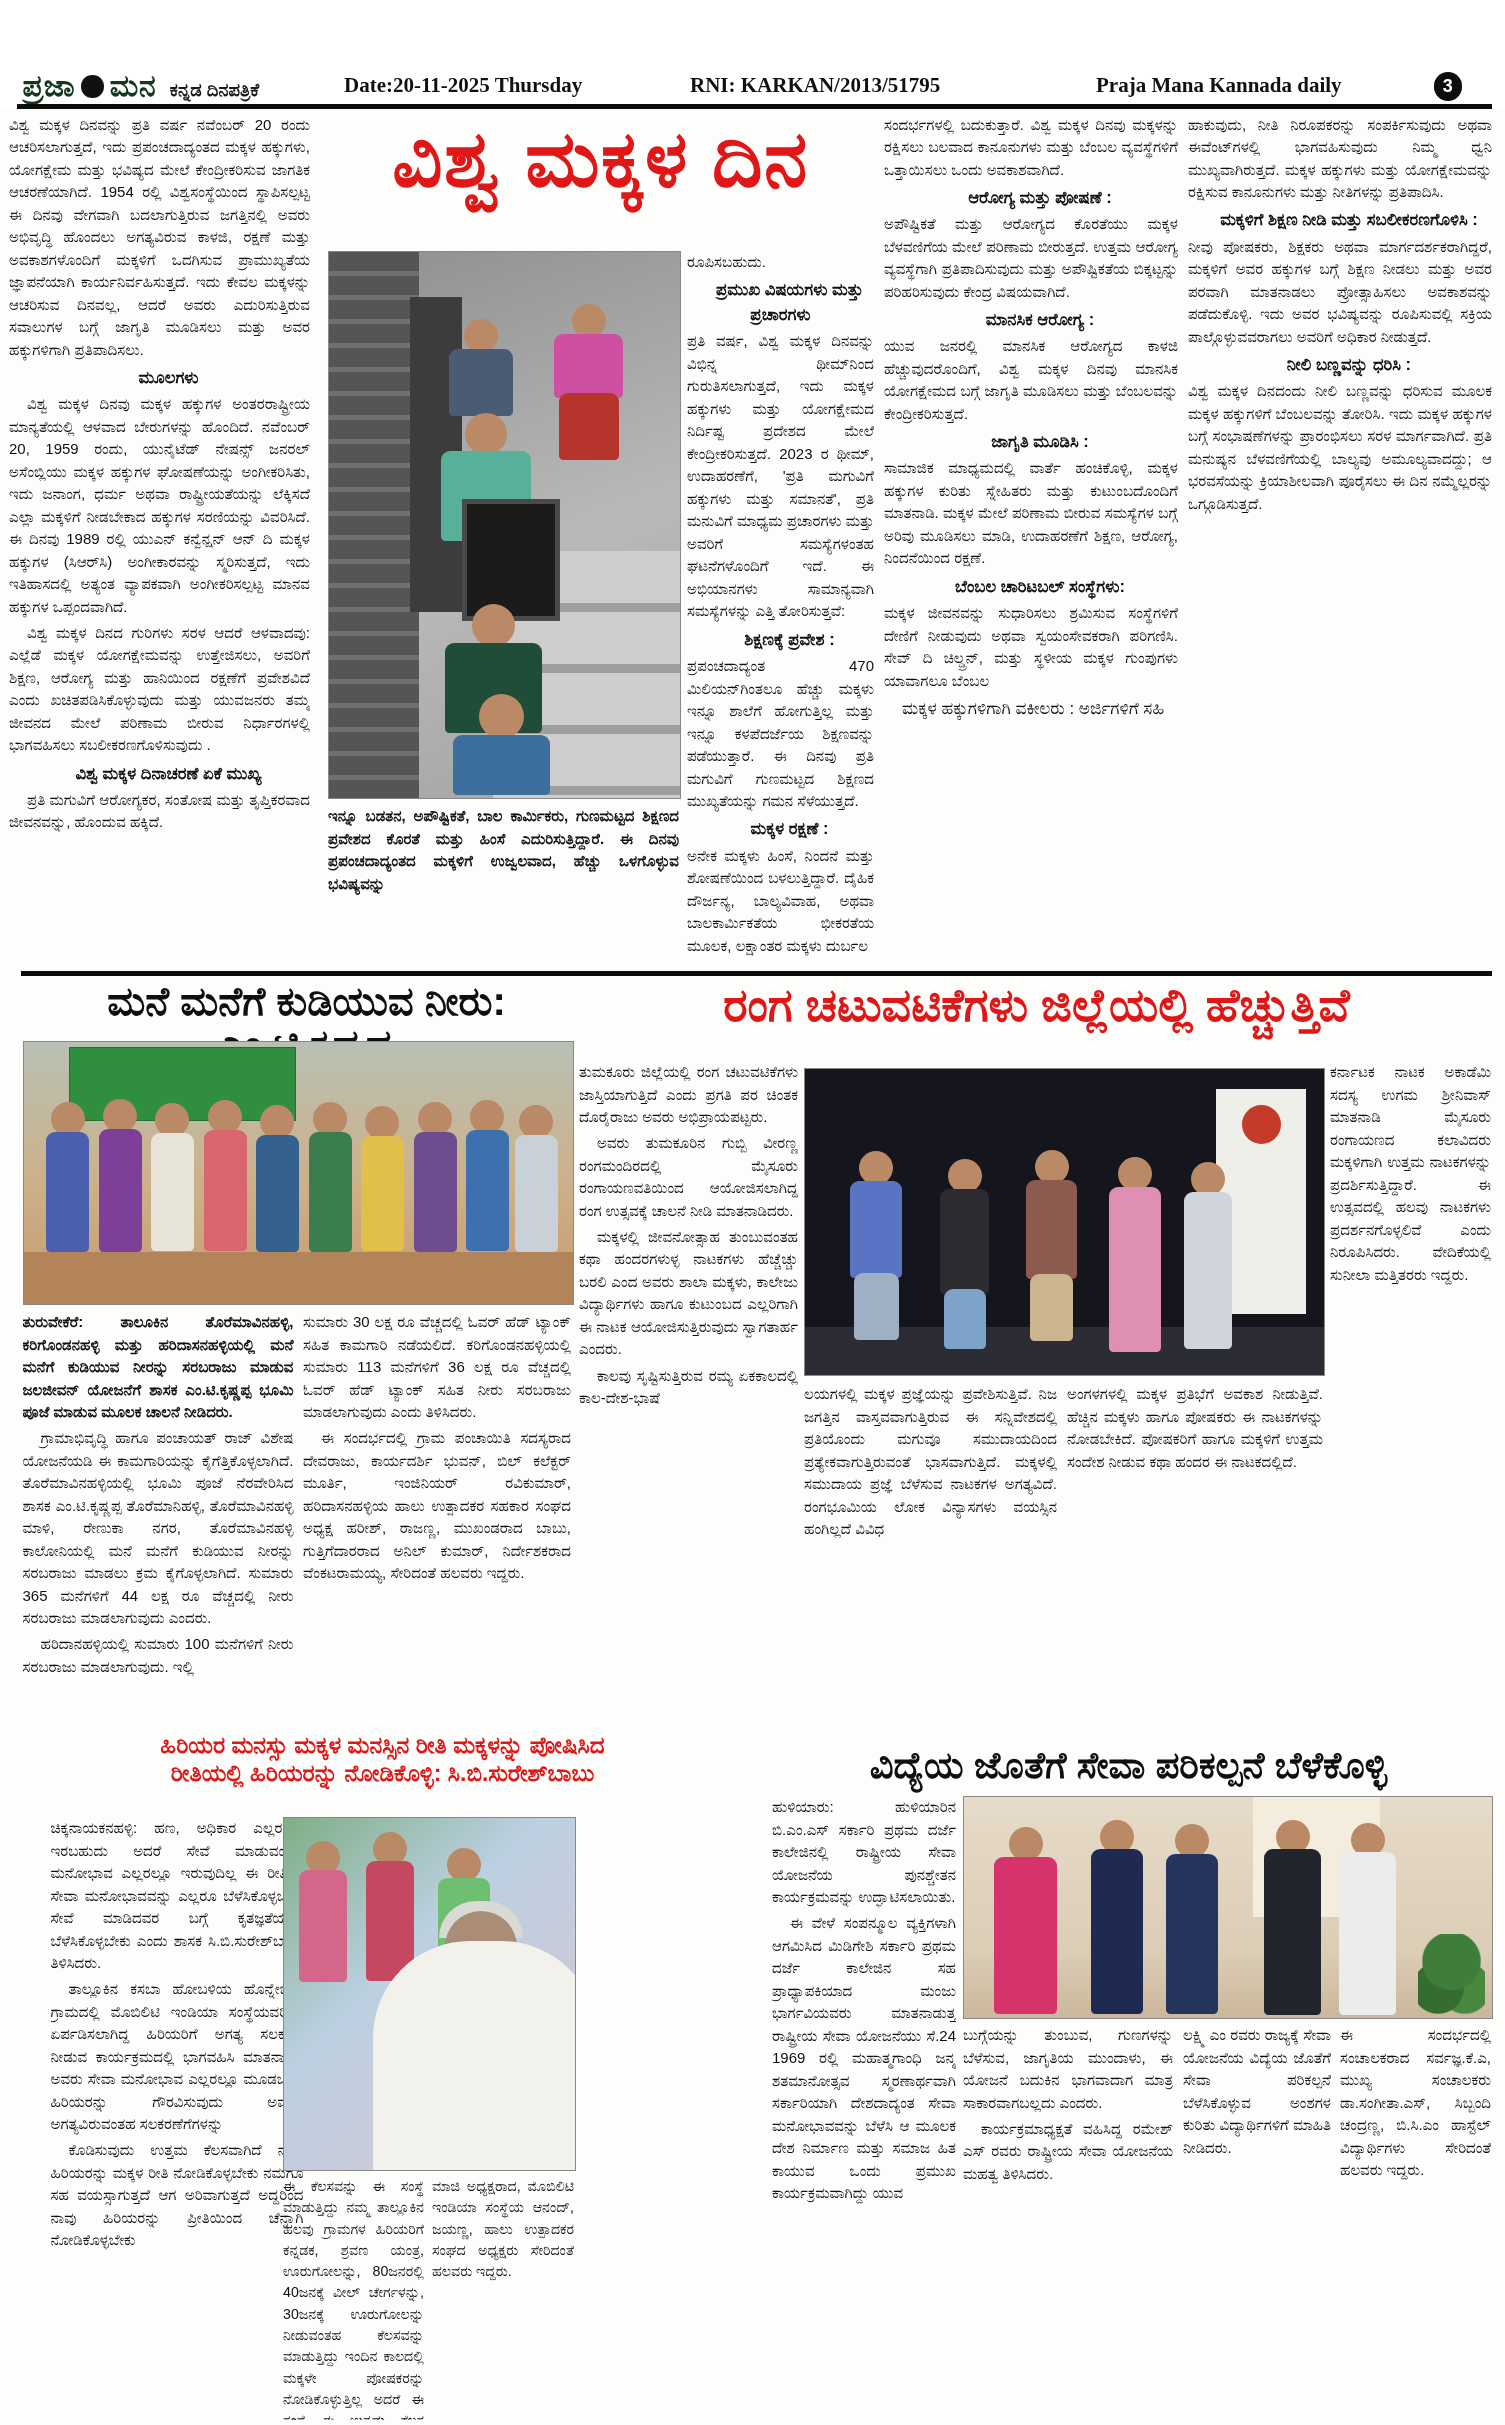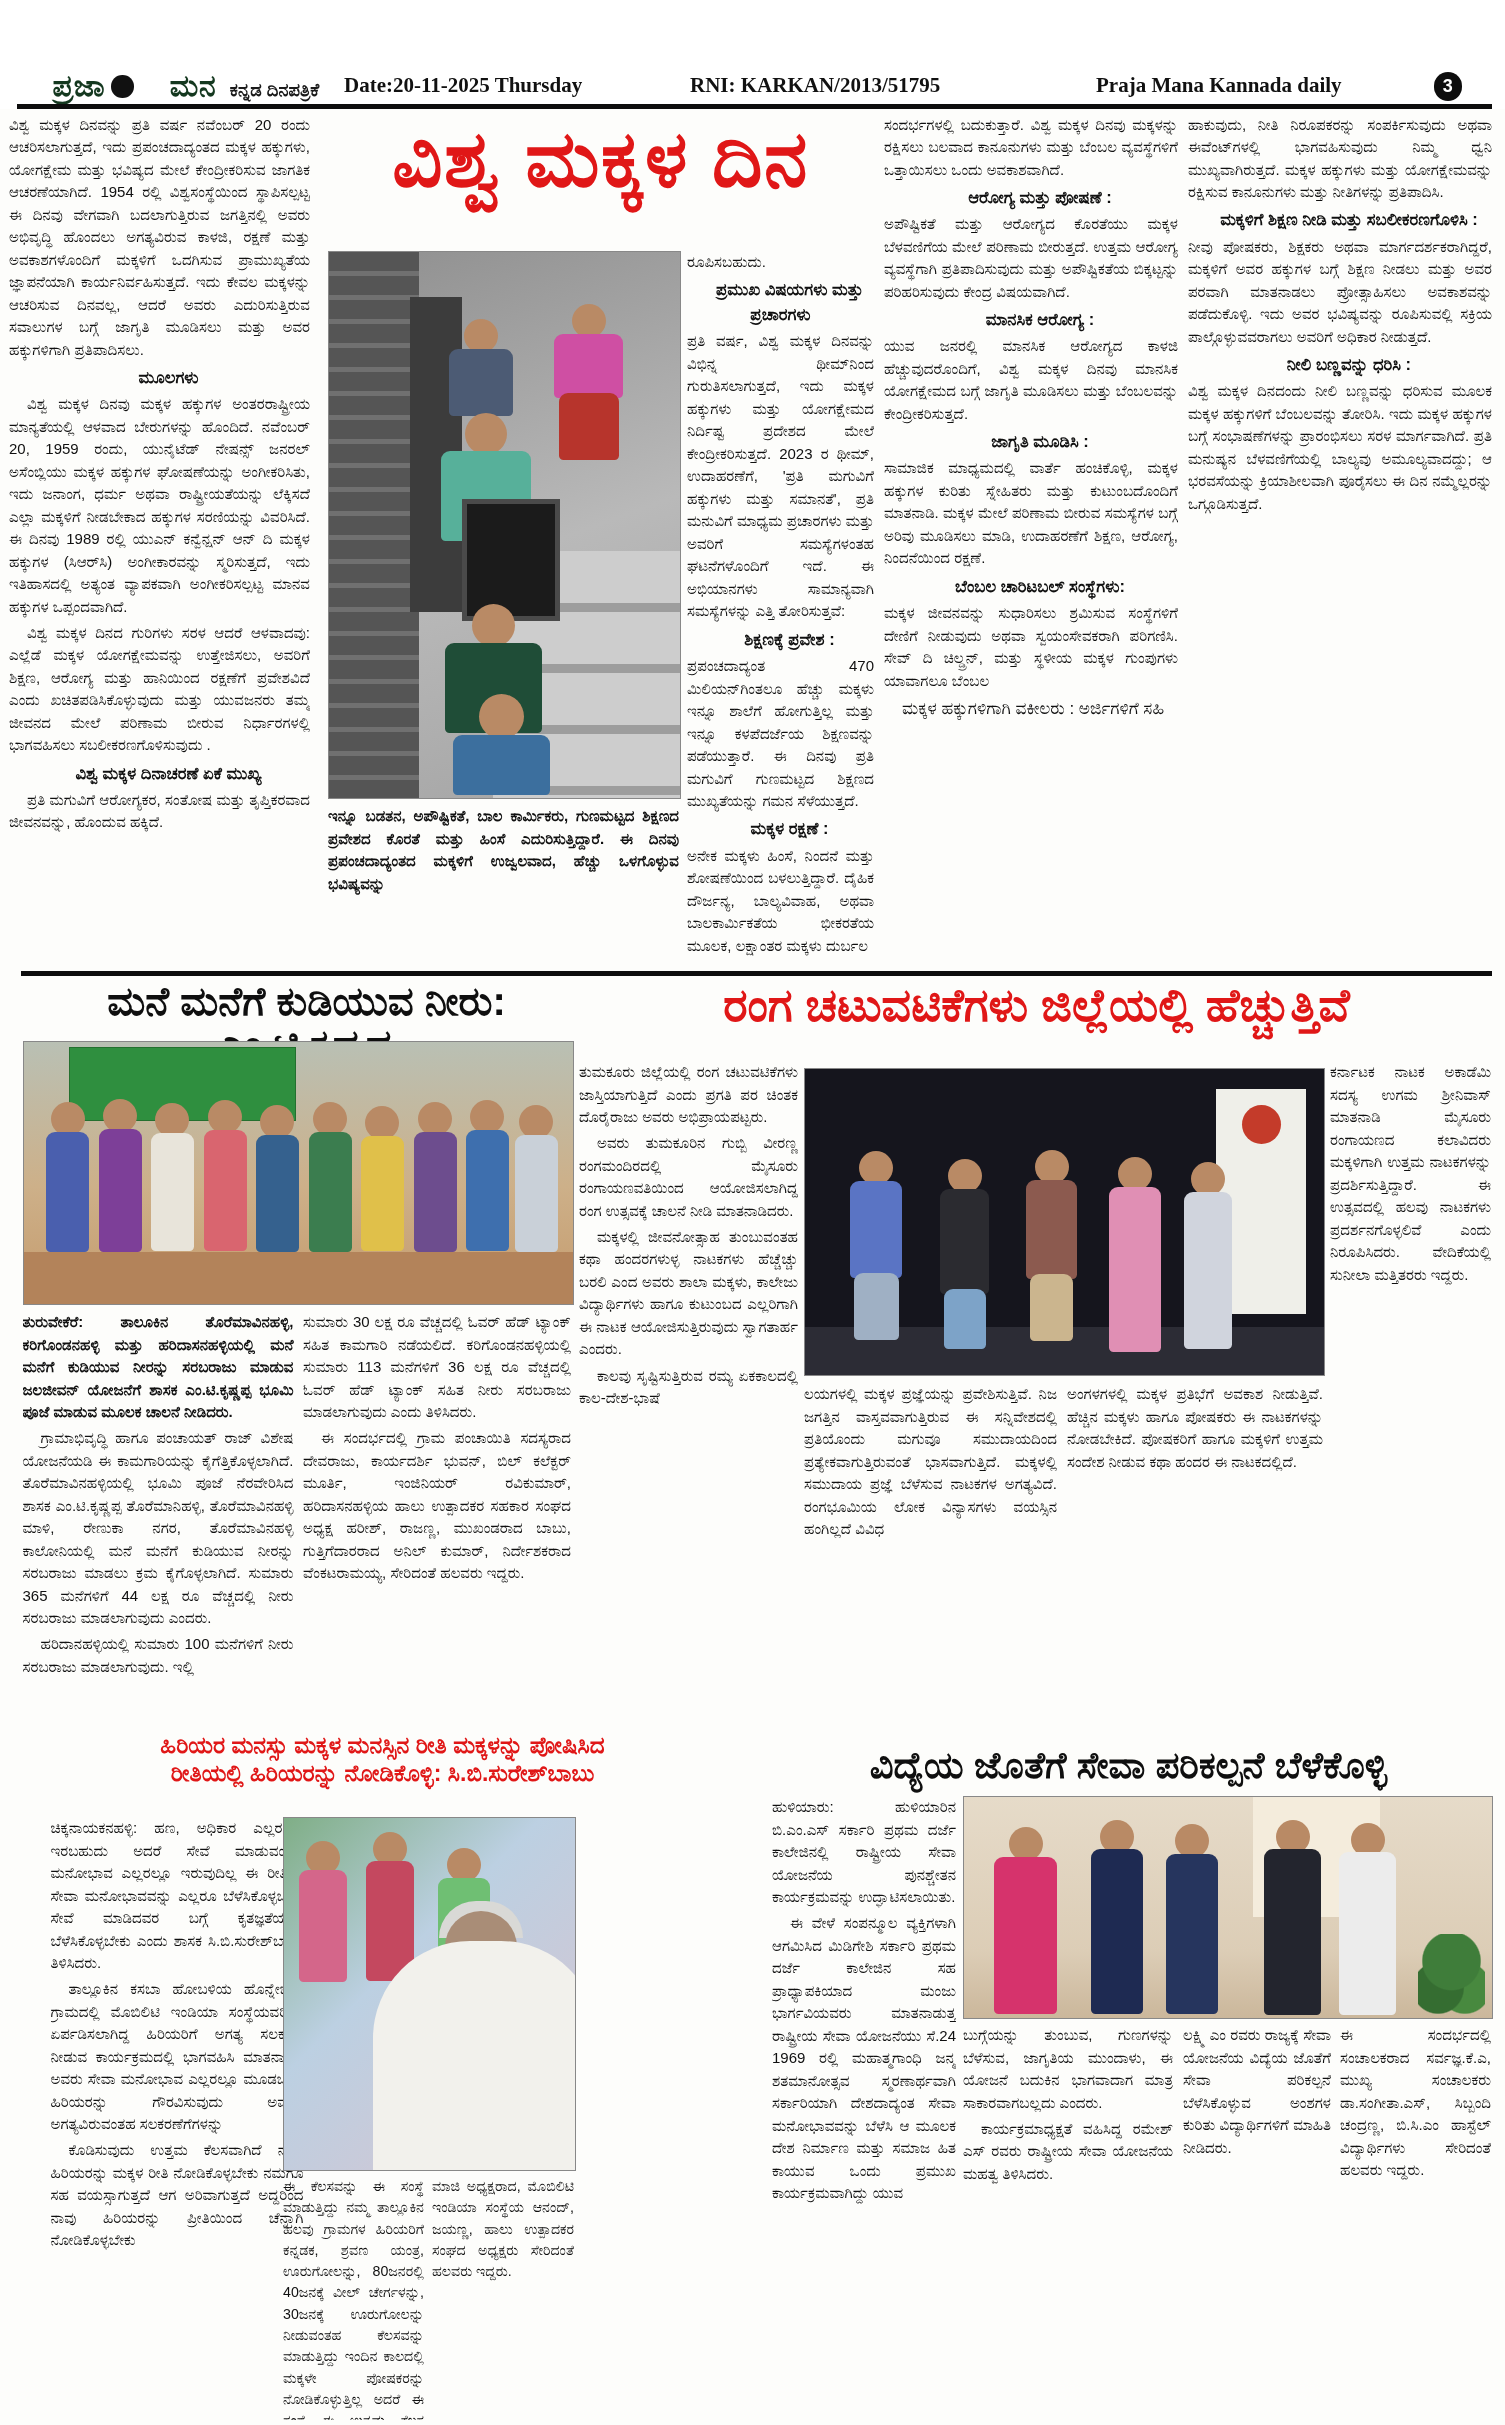--- a/index.html
+++ b/index.html
@@ -2,21 +2,21 @@
 <html lang="kn" style="font-size:12px"><head>
 <meta charset="utf-8">
 <style>
   html,body{margin:0;padding:0;}
   body{width:1505px;height:2426px;position:relative;background:#fdfdfb;font-family:"Liberation Sans","DejaVu Sans",sans-serif;color:#101010;}
   .abs{position:absolute;}
   
   #header{position:absolute;left:0;top:0;width:1505px;height:109px;background:#fff;}
   #header .rule{position:absolute;left:16.5px;right:13.5px;bottom:0;height:5.2px;background:#0d0d0d;}
   .logo-wrap{position:absolute;left:22.5px;top:69px;display:flex;align-items:baseline;gap:6px;}
-  .logo-main{font-size:30px;font-weight:bold;color:#14381f;letter-spacing:0.7px;margin-left:30px;}
+  .logo-main{font-size:30px;font-weight:bold;color:#14381f;letter-spacing:0.7px;}
   .logo-dot{width:22.5px;height:22.5px;border-radius:50%;background:#111;display:inline-block;align-self:center;}
   .logo-tag{font-size:18px;font-weight:bold;color:#1a1a1a;margin-left:7.5px;}
   .hdr-meta{position:absolute;top:73px;font-family:"Liberation Serif","DejaVu Serif",serif;font-weight:bold;font-size:21px;color:#111;}
   .page-badge{position:absolute;right:43px;top:72px;width:28.5px;height:28.5px;border-radius:50%;background:#0d0d0d;color:#fff;font-size:18px;font-weight:bold;display:flex;align-items:center;justify-content:center;}
   
   .col{position:absolute;text-align:justify;font-size:15px;line-height:1.5;overflow:hidden;}
   .col p{margin:0 0 3.7px 0;text-indent:18px;}
   .col p.noindent{text-indent:0;}
   .subhead{font-weight:bold;text-align:center;font-size:16.5px;margin:6px 0 3.7px 0;text-indent:0;}
   .subhead-l{font-weight:normal;font-size:17px;margin:6px 0 3.7px 0;text-indent:0;}

